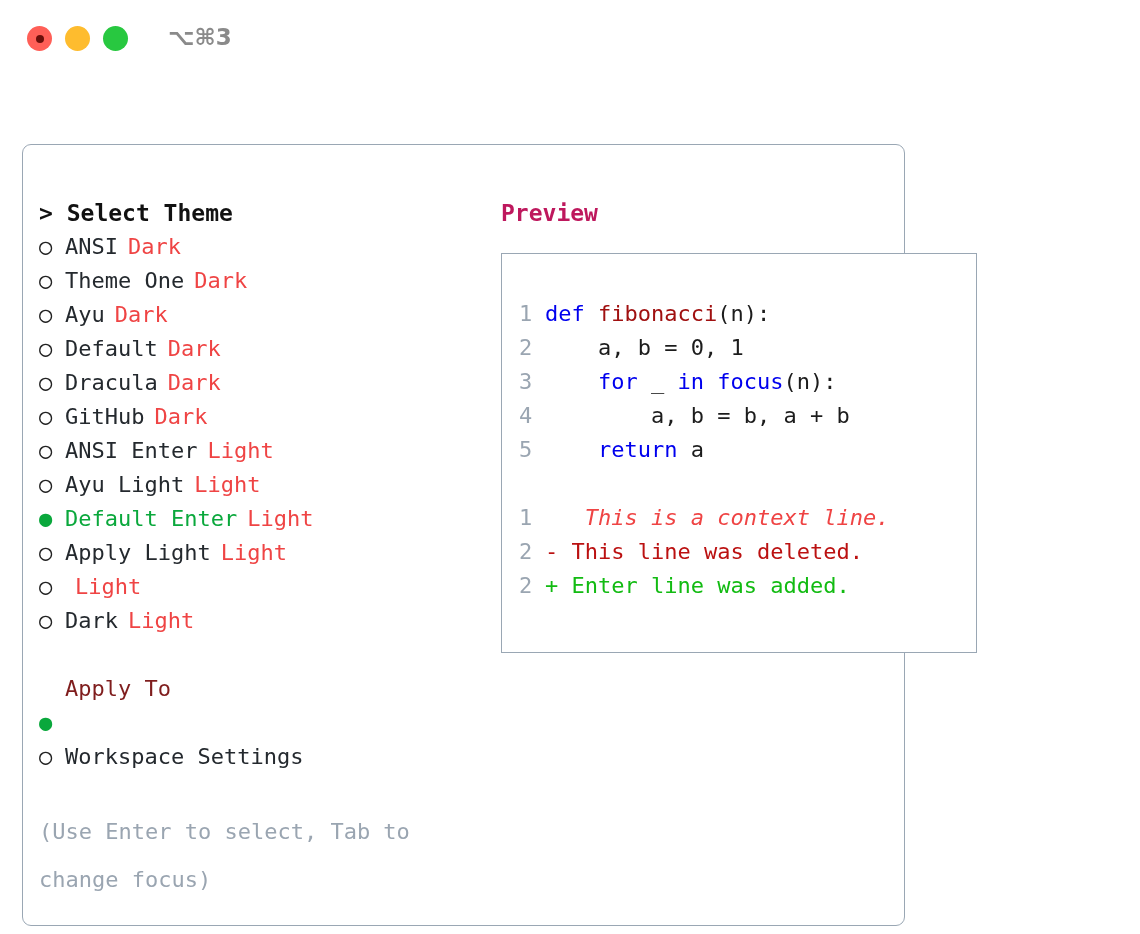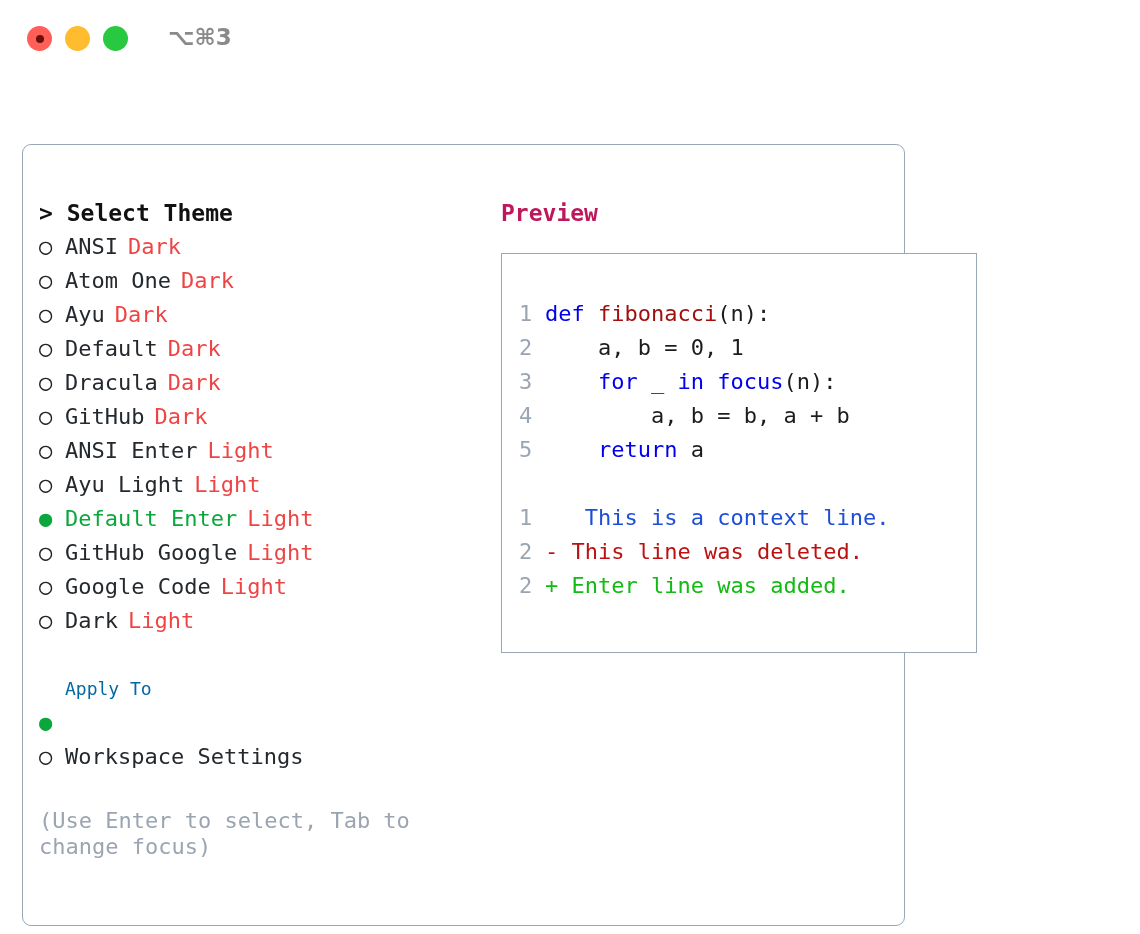--- a/index.html
+++ b/index.html
@@ -120,33 +120,33 @@
   }
   .marker.selected { color: #0aa83c; }
   .opt-label { color: #24292e; }
   .option-row.selected .opt-label { color: #0aa83c; }
   .opt-tag {
     color: #ef4444;
     margin-left: 10px;
   }
 
   .apply-header {
-    font-size: 18px;
-    color: #0369a1;
+    font-size: 22px;
+    color: #7f1d1d;
     line-height: 34px;
     padding-left: 26px;
     white-space: pre;
   }
   .spacer-row { height: 34px; }
 
   .hint {
     margin-top: 34px;
     font-size: 22px;
     color: #9aa5b1;
-    line-height: 26px;
+    line-height: 48px;
     width: 400px;
   }
 
   
   .right-col {
     position: absolute;
     left: 478px;
     top: 51px;
     width: 490px;
   }
@@ -182,21 +182,21 @@
     flex: 0 0 26px;
     width: 26px;
     color: #9aa5b1;
     text-align: left;
   }
   .code-text { color: #1c1c1c; text-align: center; }
   .kw  { color: #0000ee; }
   .fn  { color: #a01010; }
   .pl  { color: #1c1c1c; }
   .blank-line { height: 34px; }
-  .diff-ctx { color: #1d4ed8; }
+  .diff-ctx { color: #ef4444; font-style: italic; }
   .diff-del { color: #bb1111; }
   .diff-add { color: #12bb12; }
 </style>
 </head>
 <body>
 
 <div class="window">
 
   <div class="titlebar">
     <div class="lights">
@@ -215,21 +215,21 @@
         <div class="section-header">&gt; Select Theme</div>
 
         <div>
           <div class="option-row">
             <span class="marker">○</span>
             <span class="opt-label">ANSI</span>
             <span class="opt-tag">Dark</span>
           </div>
           <div class="option-row">
             <span class="marker">○</span>
-            <span class="opt-label">Atom One</span>
+            <span class="opt-label">Theme One</span>
             <span class="opt-tag">Dark</span>
           </div>
           <div class="option-row">
             <span class="marker">○</span>
             <span class="opt-label">Ayu</span>
             <span class="opt-tag">Dark</span>
           </div>
           <div class="option-row">
             <span class="marker">○</span>
             <span class="opt-label">Default</span>
@@ -255,26 +255,25 @@
             <span class="opt-label">Ayu Light</span>
             <span class="opt-tag">Light</span>
           </div>
           <div class="option-row selected">
             <span class="marker selected">●</span>
             <span class="opt-label">Default Enter</span>
             <span class="opt-tag">Light</span>
           </div>
           <div class="option-row">
             <span class="marker">○</span>
-            <span class="opt-label">GitHub Google</span>
-            <span class="opt-tag">Light</span>
-          </div>
-          <div class="option-row">
-            <span class="marker">○</span>
-            <span class="opt-label">Google Code</span>
+            <span class="opt-label">Apply Light</span>
+            <span class="opt-tag">Light</span>
+          </div>
+          <div class="option-row">
+            <span class="marker">○</span>
             <span class="opt-tag">Light</span>
           </div>
           <div class="option-row">
             <span class="marker">○</span>
             <span class="opt-label">Dark</span>
             <span class="opt-tag">Light</span>
           </div>
         </div>
 
         <div class="spacer-row"></div>

